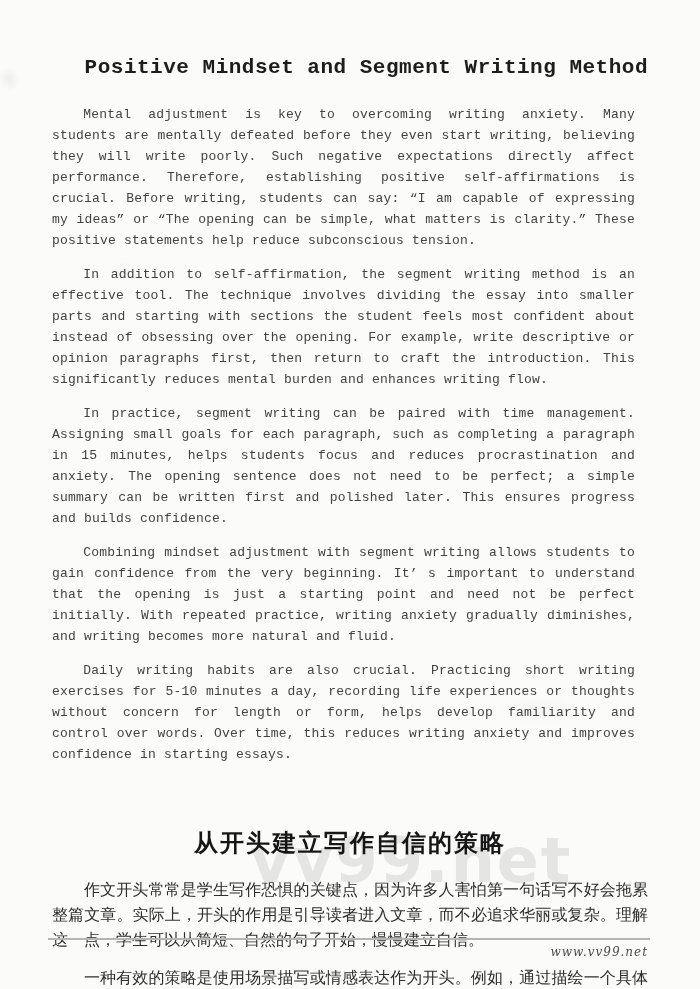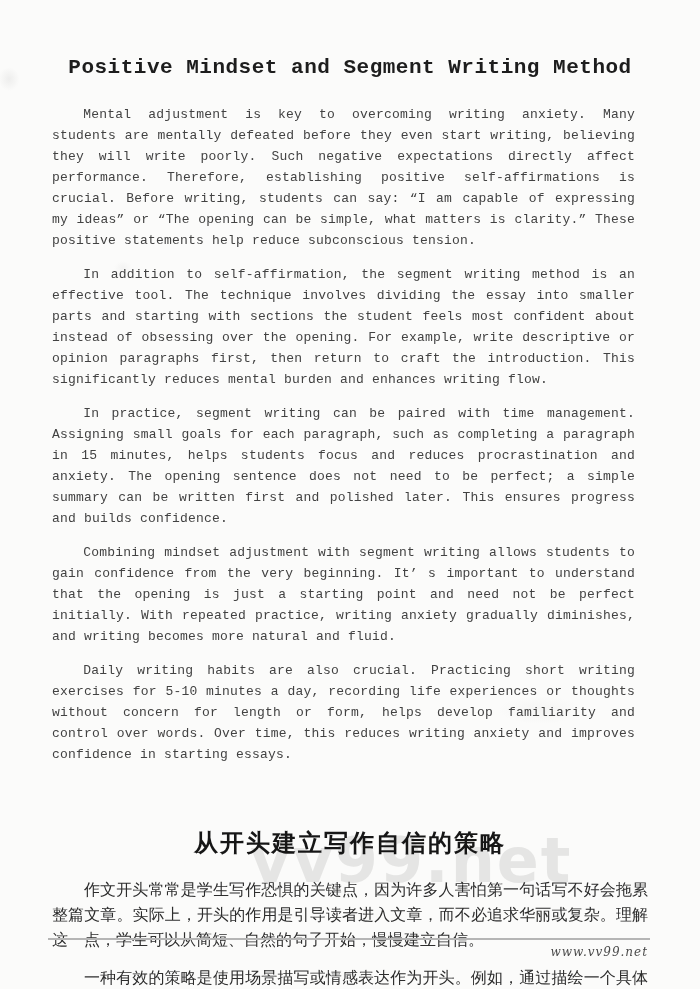--- a/index.html
+++ b/index.html
@@ -50,21 +50,21 @@
     right: 52px;
     top: 54px;
   }
   .en-title {
     margin: 0 0 23px 0;
     font-family: "Liberation Mono", monospace;
     font-weight: 700;
     font-size: 21px;
     line-height: 27px;
     letter-spacing: 0.5px;
-    text-align: center;
+    text-align: right;
     color: #1d1d1d;
   }
   .en-para {
     margin: 0 13px 13px 0;
     font-family: "Liberation Mono", monospace;
     font-size: 13px;
     line-height: 21px;
     letter-spacing: 0.2px;
     color: #424242;
     text-align: justify;

